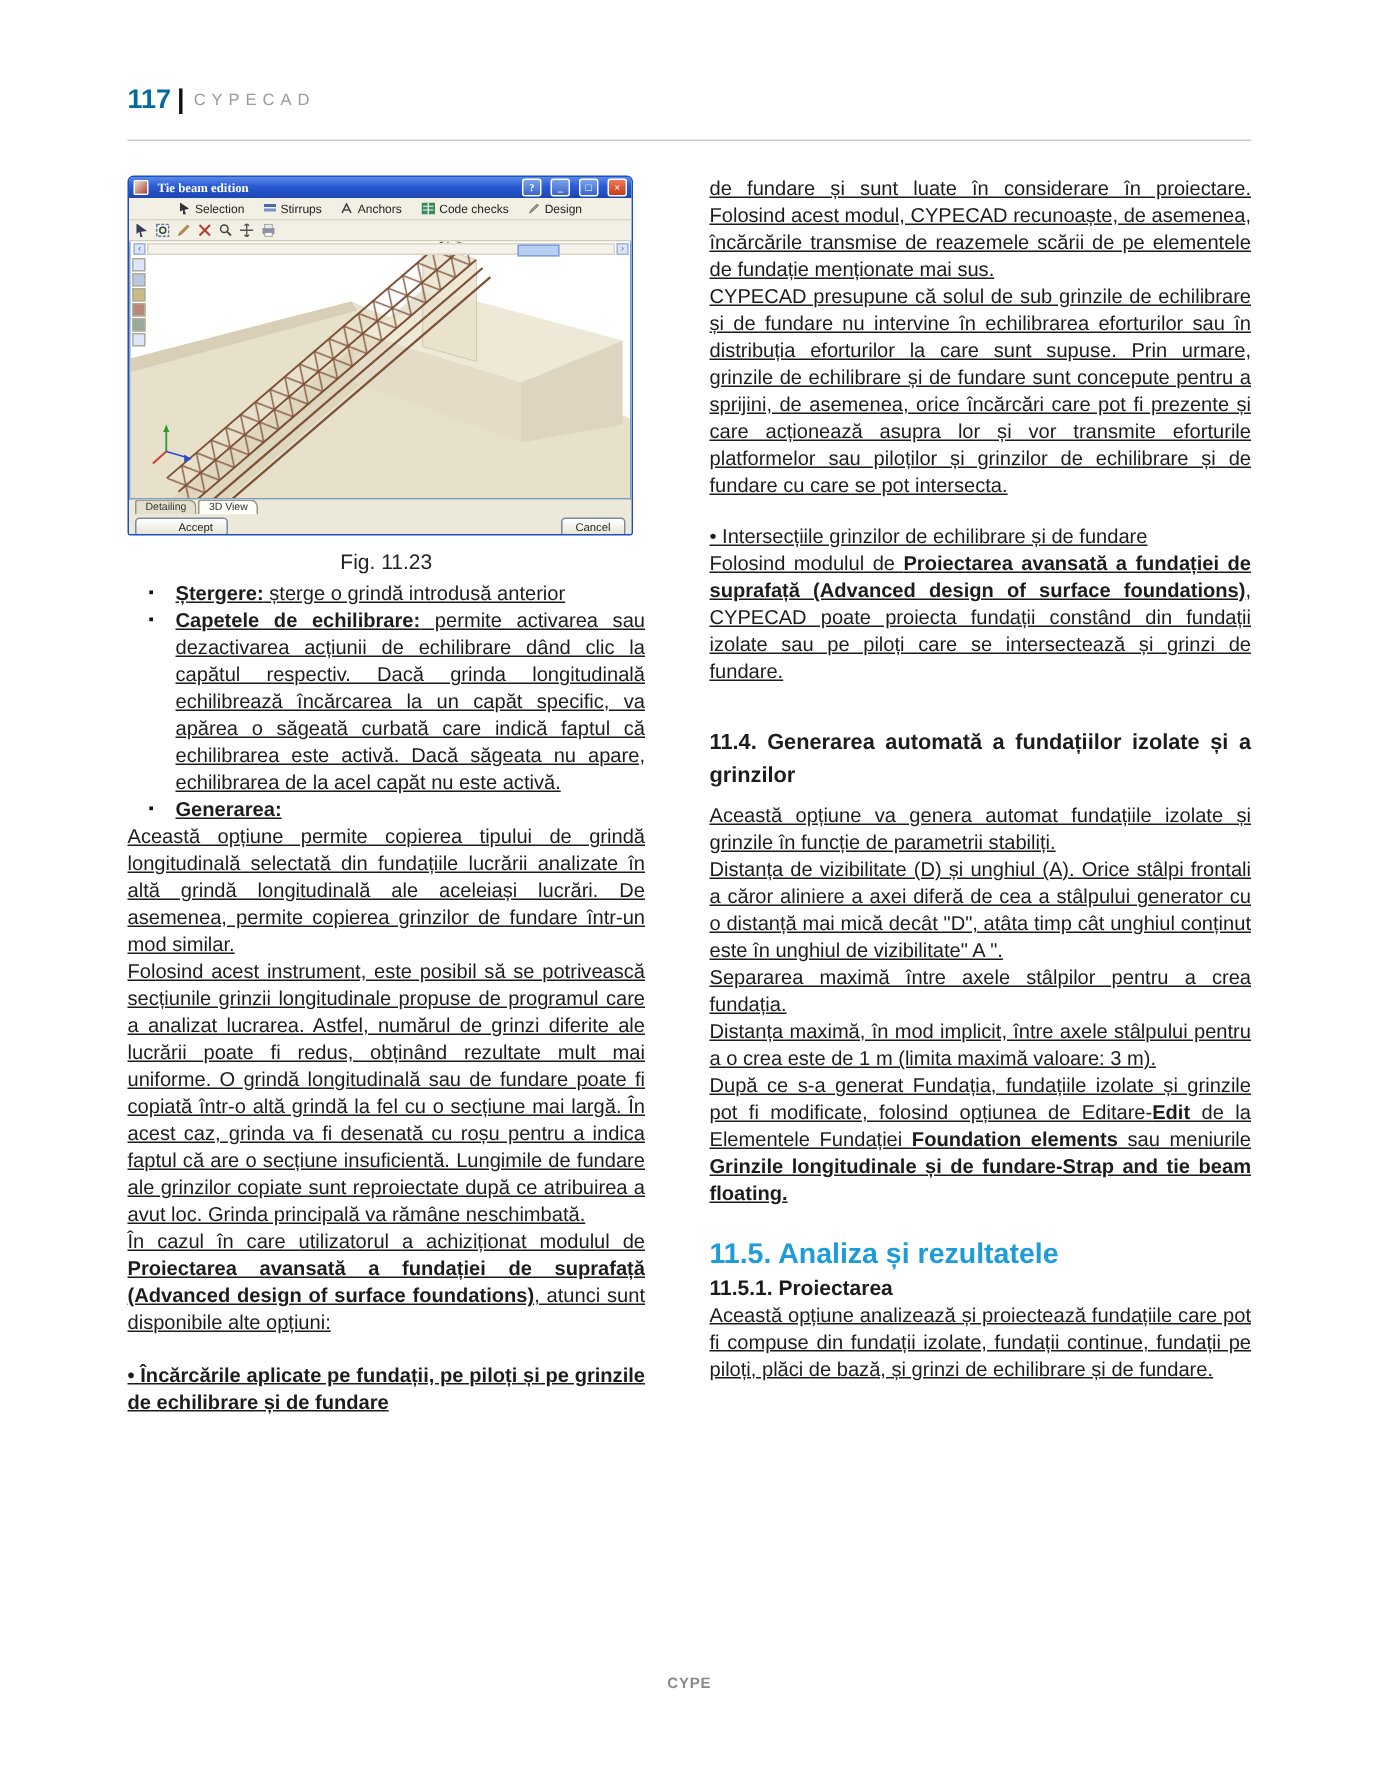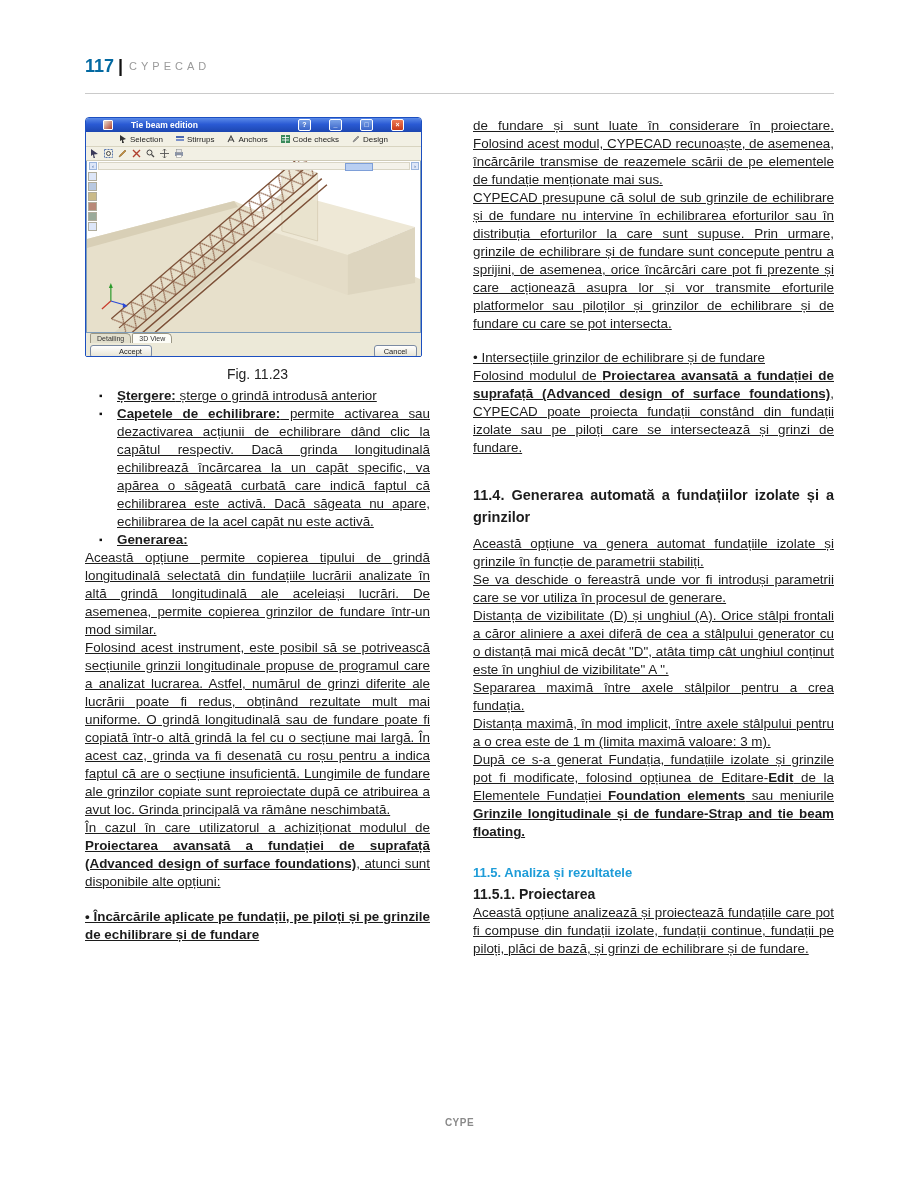--- a/index.html
+++ b/index.html
@@ -11,36 +11,36 @@
   .hdr .sep{font-size:18px;font-weight:bold;color:#111;margin-left:4px;}
   .hdr .brand{font-size:11px;color:#9a9a9a;letter-spacing:4px;margin-left:6px;vertical-align:2px;}
   .rule{position:absolute;left:85px;top:93px;width:749px;height:1px;background:#cacaca;}
   
   .colL{position:absolute;left:85px;top:117px;width:345px;}
   .colR{position:absolute;left:473px;top:117px;width:361px;}
   .t{font-size:13.4px;line-height:18px;text-align:justify;margin:0;text-decoration:underline;}
   .t b{font-weight:bold;}
   .h3{font-size:14px;line-height:21px;font-weight:bold;text-align:justify;margin:25px 0 2px;}
   .h2{font-size:14.5px;line-height:22px;font-weight:bold;text-align:justify;margin:27px 0 7px;}
-  .h2blue{font-size:13px;line-height:22px;font-weight:bold;margin:21px 0 0;}
+  .h2blue{font-size:19px;line-height:22px;font-weight:bold;margin:21px 0 0;}
   .h4{font-size:14px;line-height:20px;font-weight:bold;margin:0;}
   .caption{font-size:14px;text-align:center;margin:9px 0 5px;color:#222;}
   .bul{position:relative;padding-left:32px;margin:0;}
   .bul .mk{position:absolute;left:14px;top:0;font-size:10px;line-height:18px;color:#111;}
   .boldbul{font-weight:bold;margin-top:17px;}
   .mt17{margin-top:17px;}
   .mt16{margin-top:16px;}
   
   .footer{position:absolute;left:85px;top:1117px;width:749px;text-align:center;
           font-size:10px;font-weight:bold;color:#8a8a8a;letter-spacing:.5px;}
   
   .window{position:relative;width:337px;height:240px;border:1px solid #1c4fc0;border-radius:4px 4px 2px 2px;
           background:#ece9d8;overflow:hidden;box-sizing:border-box;}
   .titlebar{height:14px;background:linear-gradient(180deg,#5a8ae8 0%,#2a5ad4 45%,#1c46b0 100%);
-            display:flex;align-items:center;padding:0 17px;gap:18px;}
+            display:flex;align-items:center;padding:0 3px;gap:6px;font-family:Liberation Serif, serif;}
   .win-ico{width:8px;height:8px;background:linear-gradient(135deg,#e8e0d0,#b04030);border:1px solid #fff;
            border-radius:1px;flex:0 0 auto;}
   .win-title{flex:1;color:#fff;font-size:8.5px;font-weight:bold;white-space:nowrap;overflow:hidden;}
   .wb{width:11px;height:10px;font-size:7px;font-weight:bold;color:#fff;text-align:center;line-height:10px;
       background:linear-gradient(180deg,#7ba3e8,#3964c8);border:1px solid #fff;border-radius:2px;flex:0 0 auto;}
   .wb.close{background:linear-gradient(180deg,#ee7a55,#c83a1a);}
   .menubar{height:14px;background:#f2f0e4;border-bottom:1px solid #d8d4c0;display:flex;justify-content:center;
            align-items:center;gap:13px;font-size:8px;color:#222;}
   .mi{display:flex;align-items:center;gap:3px;white-space:nowrap;cursor:default;}
   .mi svg{display:block;}
@@ -244,21 +244,20 @@
     <p class="t boldbul">• Încărcările aplicate pe fundații, pe piloți și pe grinzile de echilibrare și de fundare</p>
   </div>
 
   <div class="colR">
     <p class="t">de fundare și sunt luate în considerare în proiectare. Folosind acest modul, CYPECAD recunoaște, de asemenea, încărcările transmise de reazemele scării de pe elementele de fundație menționate mai sus.</p>
     <p class="t">CYPECAD presupune că solul de sub grinzile de echilibrare și de fundare nu intervine în echilibrarea eforturilor sau în distribuția eforturilor la care sunt supuse. Prin urmare, grinzile de echilibrare și de fundare sunt concepute pentru a sprijini, de asemenea, orice încărcări care pot fi prezente și care acționează asupra lor și vor transmite eforturile platformelor sau piloților și grinzilor de echilibrare și de fundare cu care se pot intersecta.</p>
     <p class="t mt16">• Intersecțiile grinzilor de echilibrare și de fundare</p>
     <p class="t"><span>Folosind modulul de </span><b>Proiectarea avansată a fundației de suprafață (Advanced design of surface foundations)</b><span>, CYPECAD poate proiecta fundații constând din fundații izolate sau pe piloți care se intersectează și grinzi de fundare.</span></p>
     <p class="h2">11.4. Generarea automată a fundațiilor izolate și a grinzilor</p>
     <p class="t">Această opțiune va genera automat fundațiile izolate și grinzile în funcție de parametrii stabiliți.</p>
-    <p class="t">Se va deschide o fereastră unde vor fi introduși parametrii care se vor utiliza în procesul de generare.</p>
     <p class="t">Distanța de vizibilitate (D) și unghiul (A). Orice stâlpi frontali a căror aliniere a axei diferă de cea a stâlpului generator cu o distanță mai mică decât "D", atâta timp cât unghiul conținut este în unghiul de vizibilitate" A ".</p>
     <p class="t">Separarea maximă între axele stâlpilor pentru a crea fundația.</p>
     <p class="t">Distanța maximă, în mod implicit, între axele stâlpului pentru a o crea este de 1 m (limita maximă valoare: 3 m).</p>
     <p class="t"><span>După ce s-a generat Fundația, fundațiile izolate și grinzile pot fi modificate, folosind opțiunea de Editare-</span><b>Edit</b><span> de la Elementele Fundației </span><b>Foundation elements</b><span> sau meniurile </span><b>Grinzile longitudinale și de fundare-Strap and tie beam floating.</b></p>
     <p class="h2blue" style="color:#1e9cd8;">11.5. Analiza și rezultatele</p>
     <p class="h4">11.5.1. Proiectarea</p>
     <p class="t">Această opțiune analizează și proiectează fundațiile care pot fi compuse din fundații izolate, fundații continue, fundații pe piloți, plăci de bază, și grinzi de echilibrare și de fundare.</p>
   </div>
 
   <div class="footer">CYPE</div>

